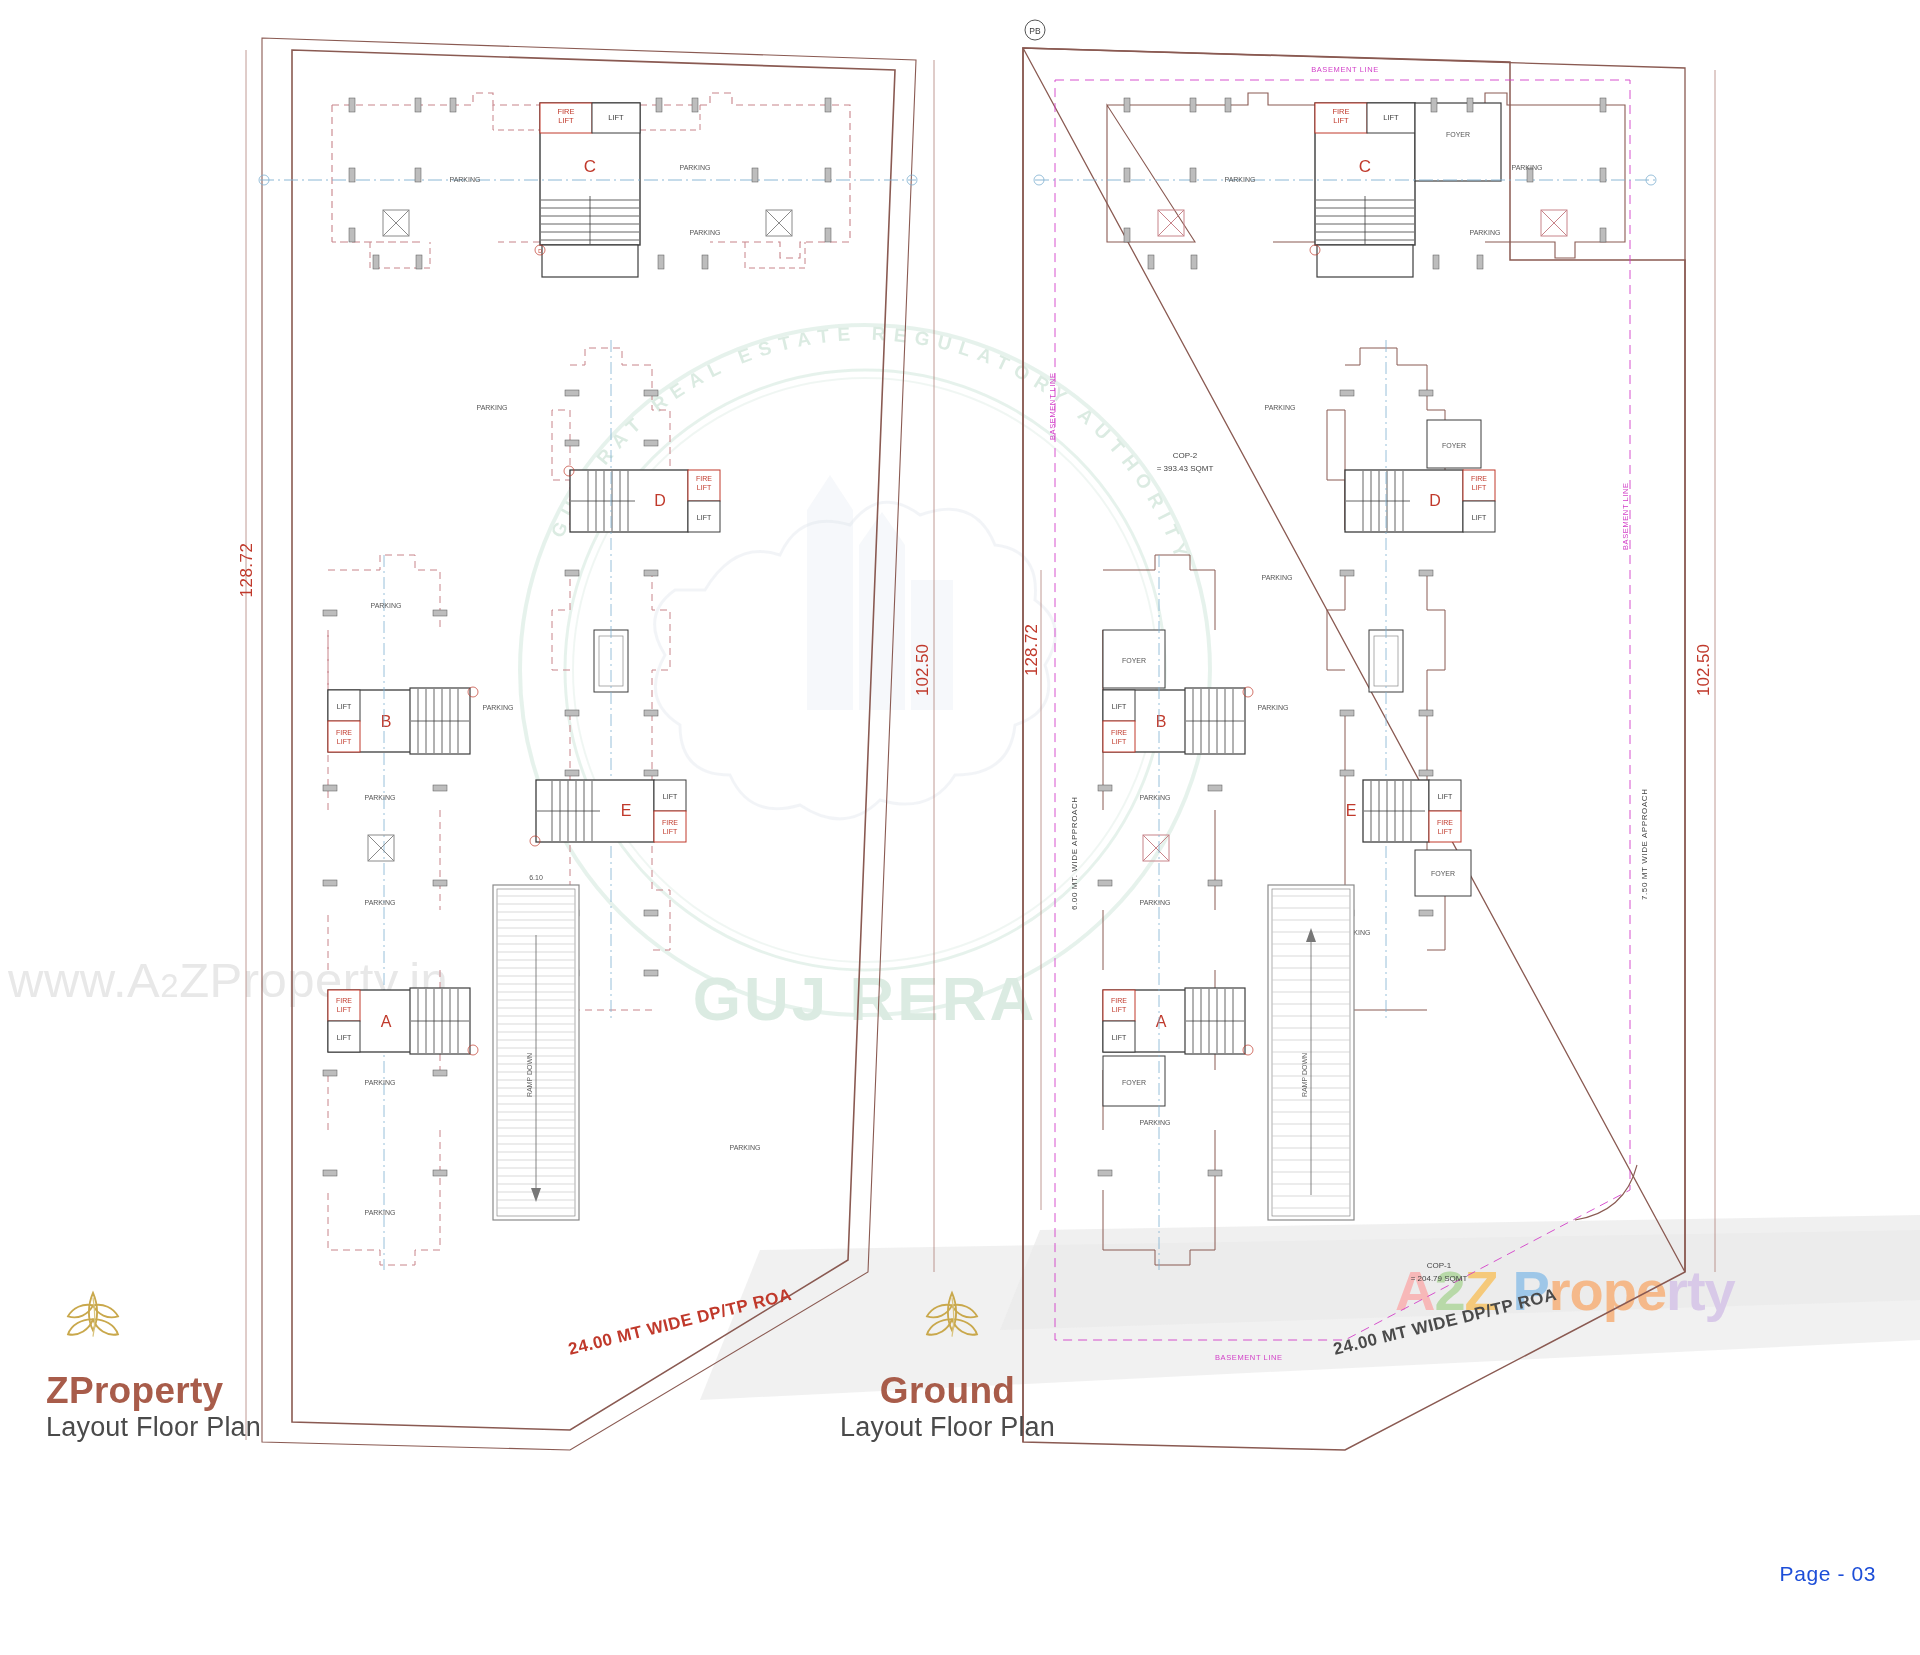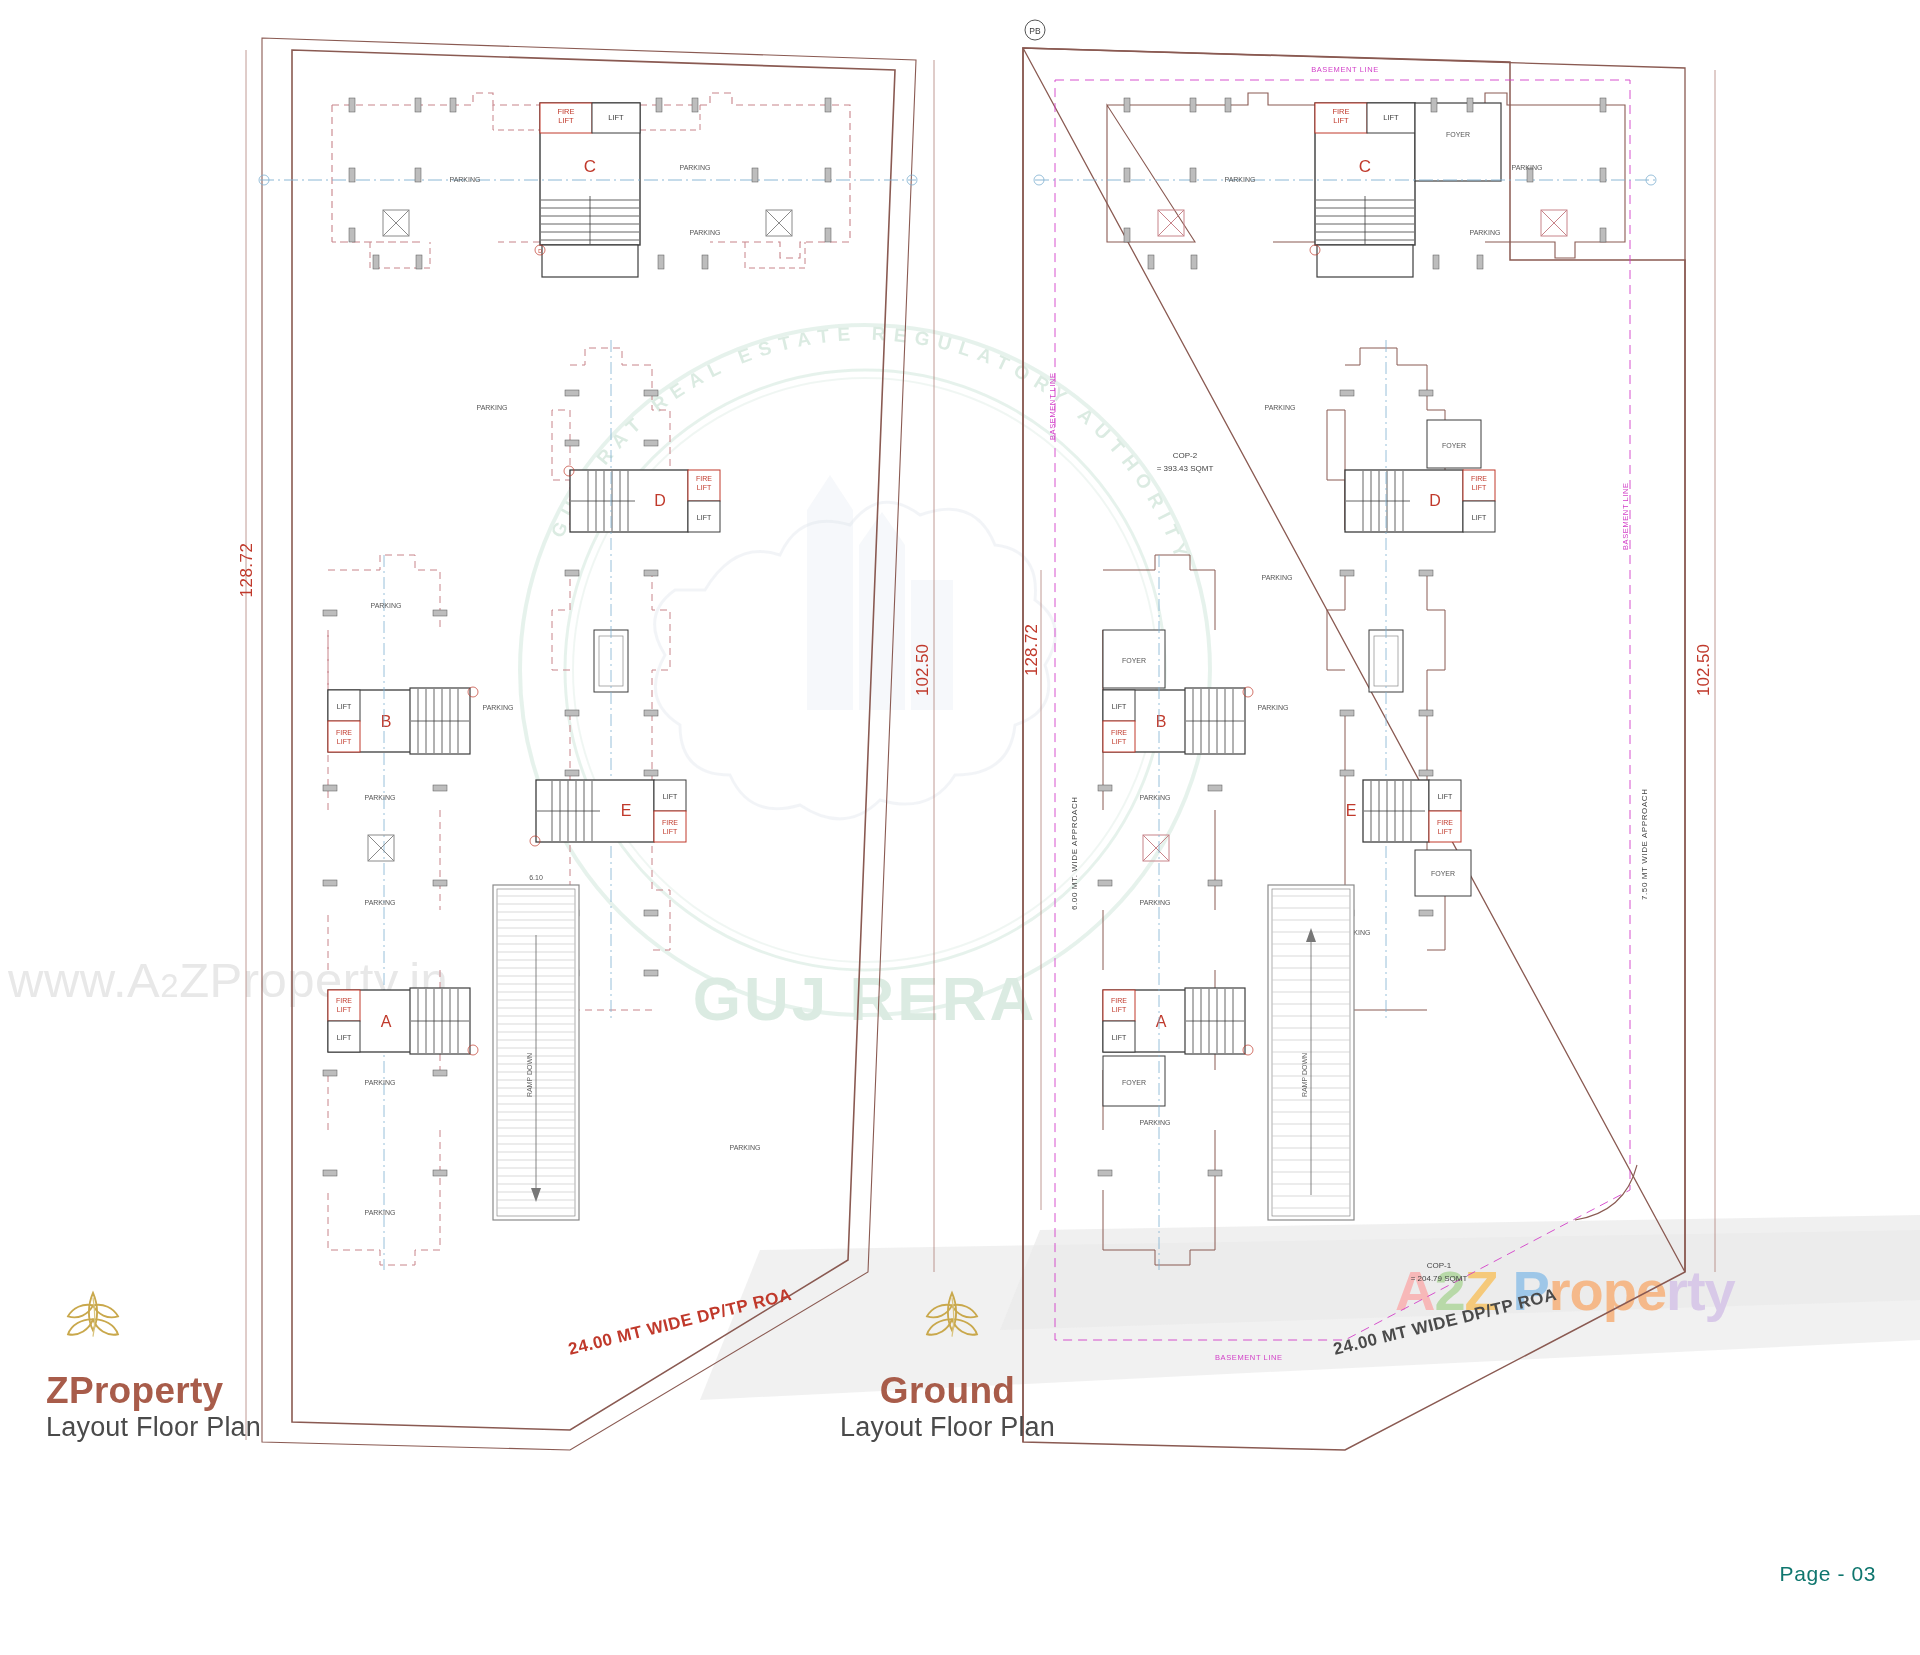--- a/index.html
+++ b/index.html
@@ -53,21 +53,21 @@
     font-size:37px;color:#a85c4a;font-weight:700;letter-spacing:.3px;
     margin-top:6px;font-family:"Liberation Sans", sans-serif;
   }
   .tb-sub{
     font-size:27px;color:#4a4a4a;letter-spacing:.2px;
     font-family:"Liberation Sans", sans-serif;
   }
 
   .pagenum{
     position:absolute;right:44px;top:1562px;
-    font-size:21px;color:#0f766e;letter-spacing:.6px;
+    font-size:21px;color:#1d4ed8;letter-spacing:.6px;
     font-family:"Liberation Sans", sans-serif;
   }
 
   
   text{font-family:"Liberation Sans", sans-serif;}
 </style>
 </head>
 <body>
 
 <div class="stage">

